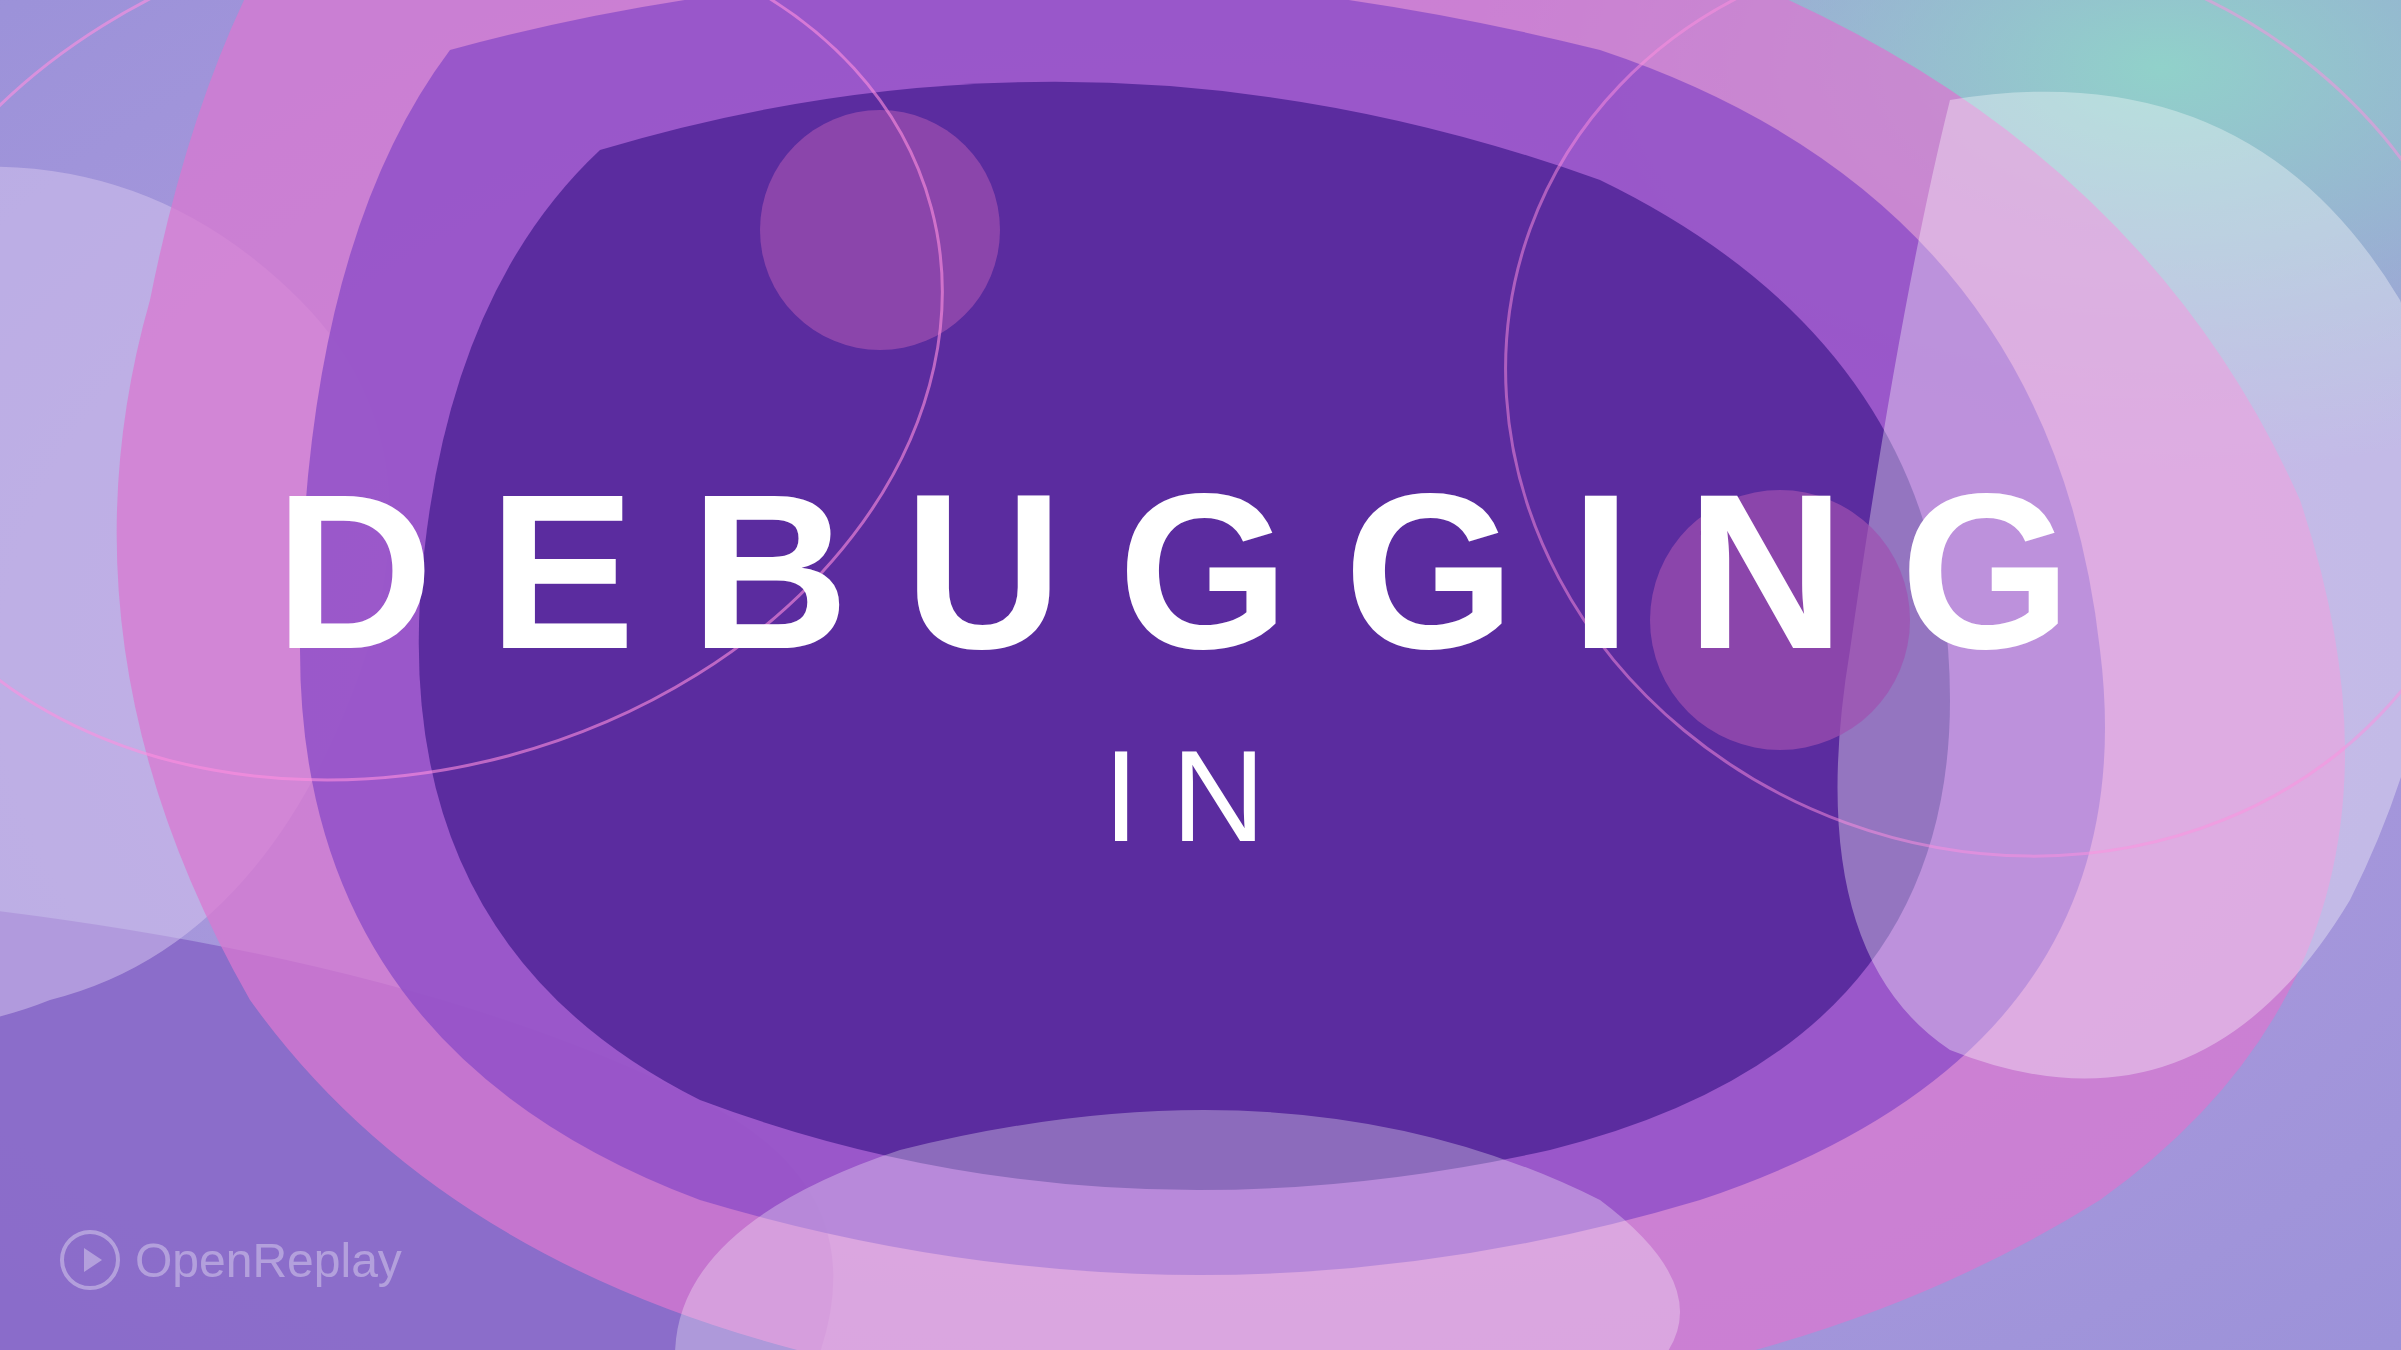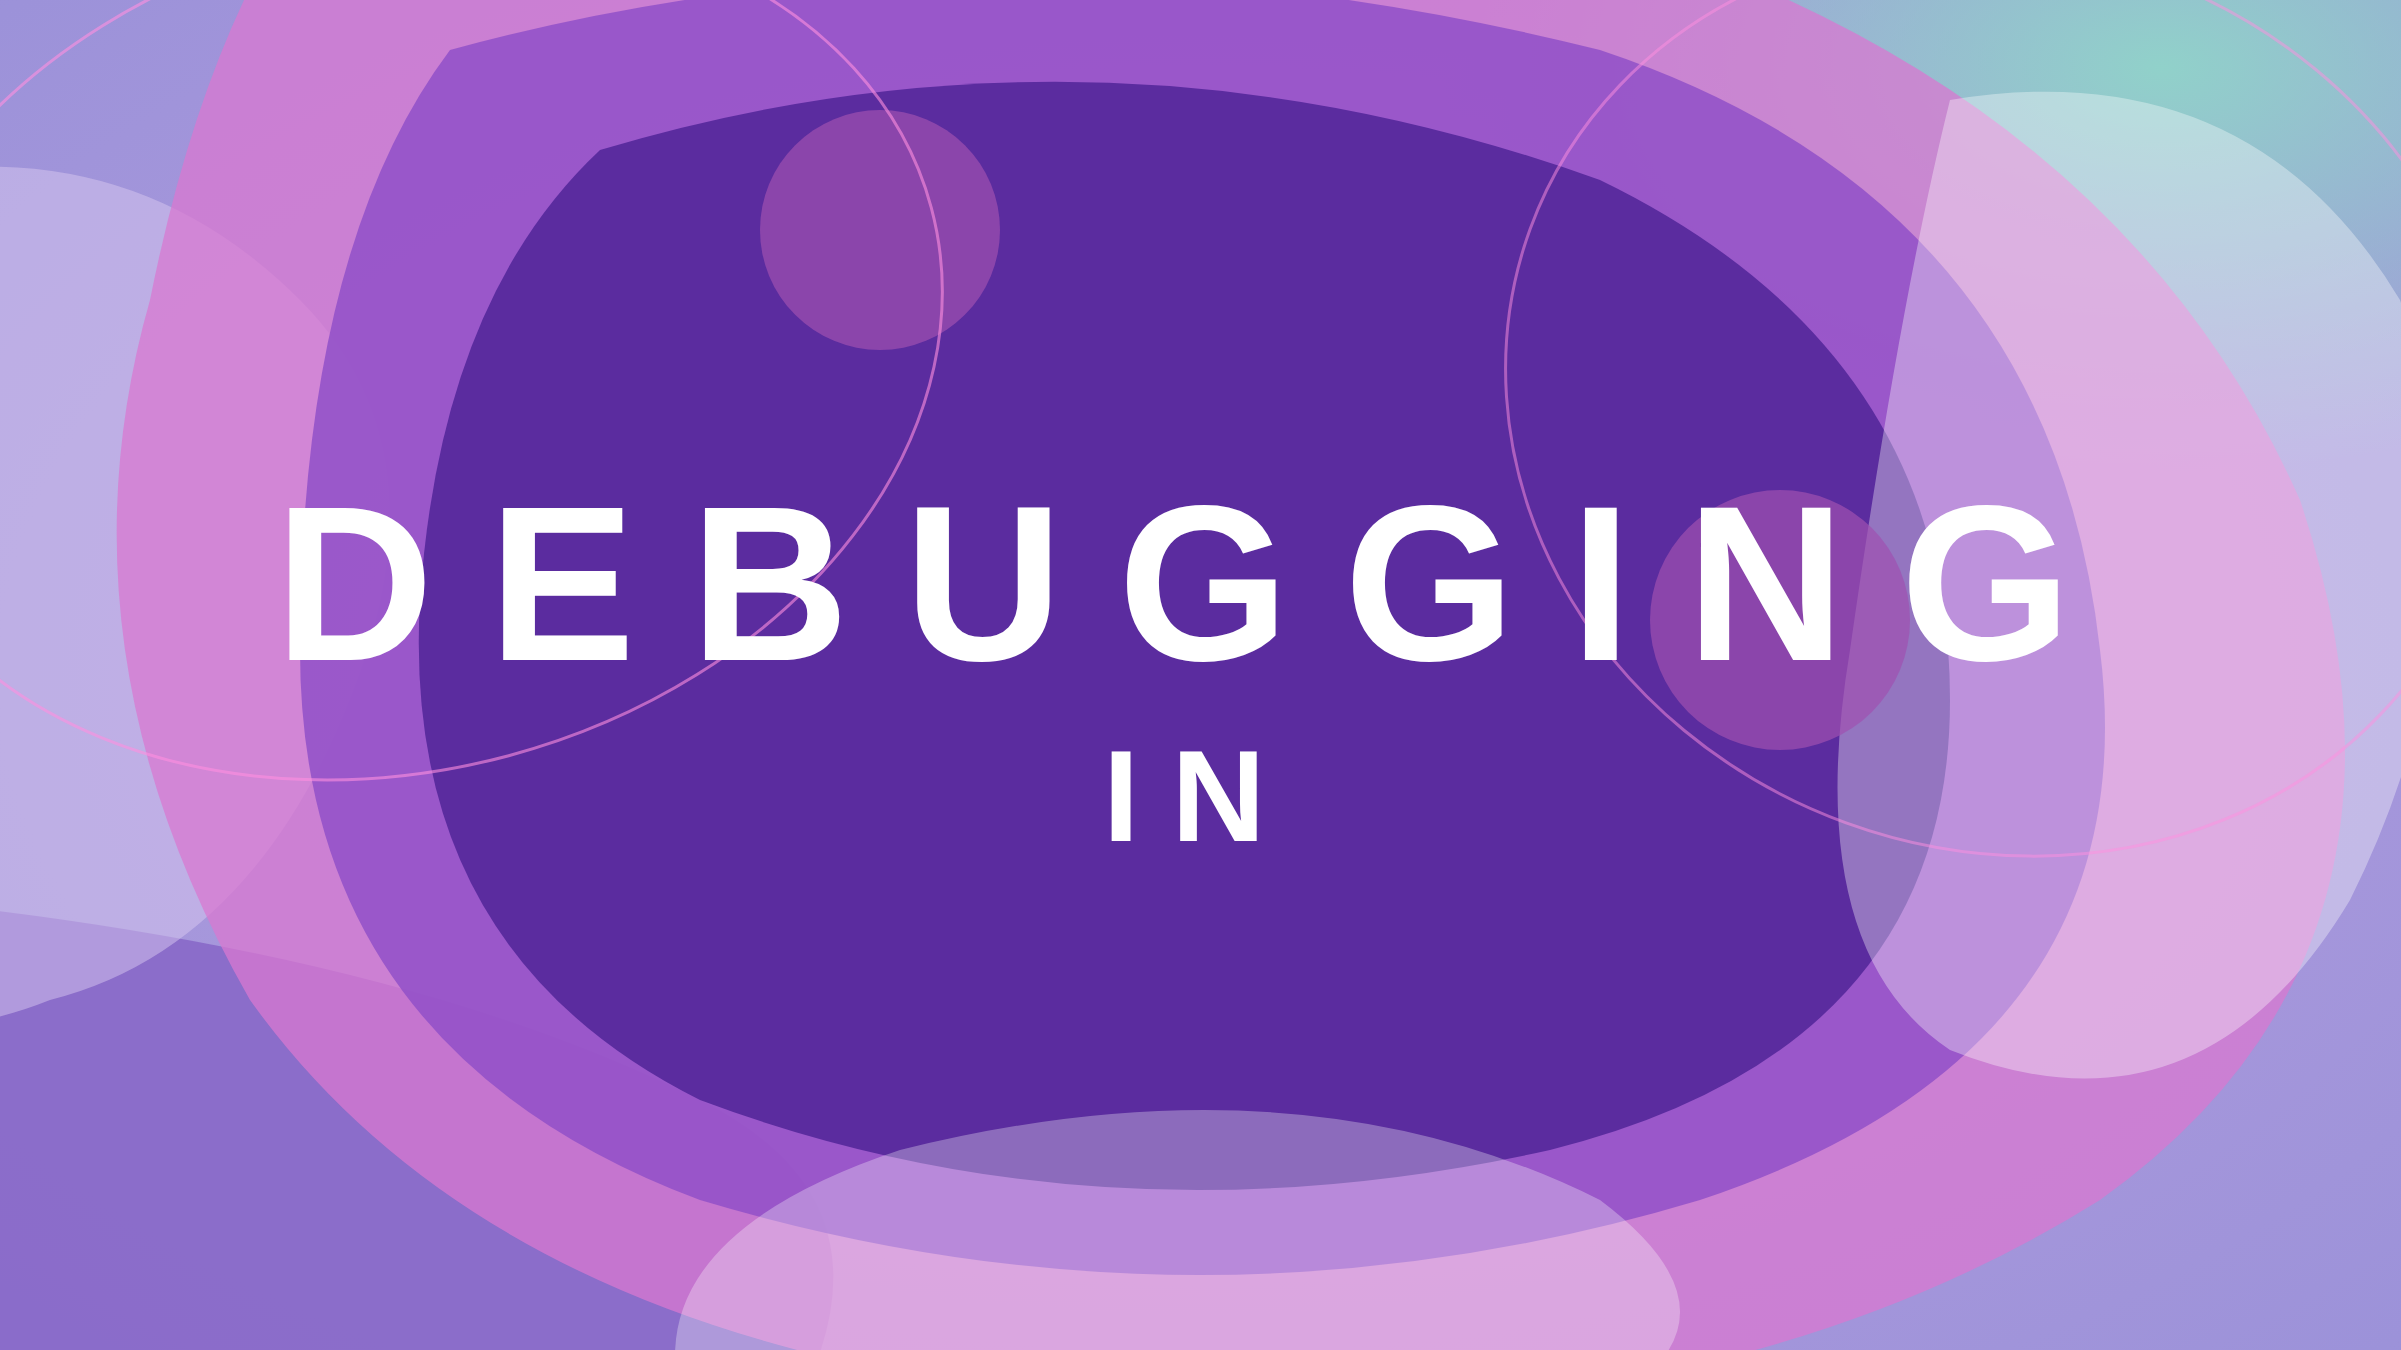--- a/index.html
+++ b/index.html
@@ -50,22 +50,22 @@
       line-height: 1.1;
       text-align: center;
     }
     
     .title-large {
       font-size: 220px;
     }
     
     .title-small {
       font-size: 130px;
-      font-weight: 700;
-      margin: 20px 0;
+      font-weight: 400;
+      margin: 32px 0;
     }
     
     .watermark {
       position: absolute;
       bottom: 60px;
       left: 60px;
       display: flex;
       align-items: center;
       gap: 15px;
       opacity: 0.35;
@@ -139,14 +139,20 @@
 
     <ellipse cx="400" cy="350" rx="550" ry="420" fill="none" stroke="#ff90e0" stroke-width="3" opacity="0.6" transform="rotate(-15 400 350)"></ellipse>
     <ellipse cx="2000" cy="400" rx="500" ry="450" fill="none" stroke="#ff90e0" stroke-width="3" opacity="0.5" transform="rotate(20 2000 400)"></ellipse>
   </svg>
 
   <div class="text-overlay">
     <div class="title-line title-large">DEBUGGING</div>
     <div class="title-line title-small">IN</div>
   </div>
 
+  <div class="watermark">
+    <div class="watermark-icon">
+      <div class="watermark-play"></div>
+    </div>
+    <div class="watermark-text">OpenReplay</div>
+  </div>
 
 </div>
 
 </body></html>

